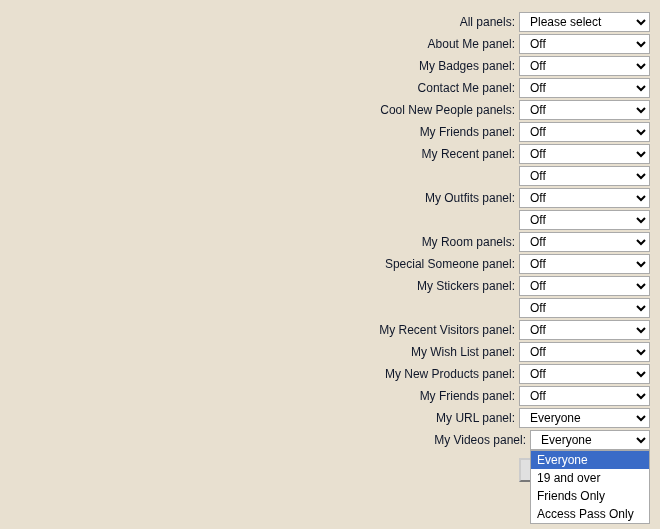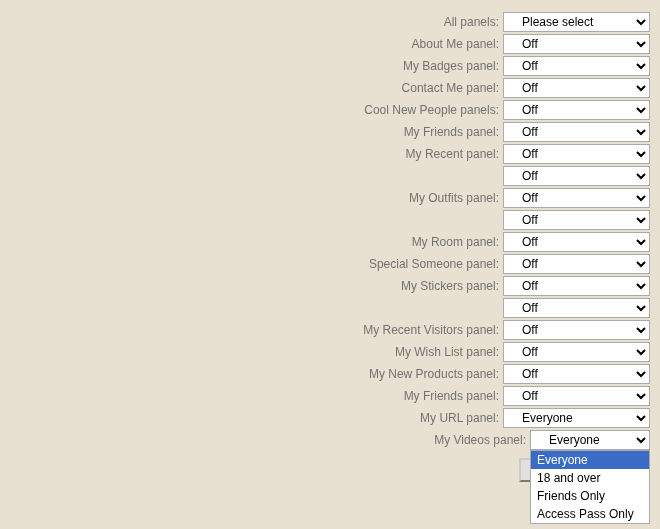--- a/index.html
+++ b/index.html
@@ -17,29 +17,29 @@
     }
     .form-row {
       display: flex;
       align-items: center;
       justify-content: flex-end;
       margin-bottom: 2px;
       padding-right: 10px;
     }
     .form-label {
       text-align: right;
-      color: #737373;
+      color: #0f172a;
       margin-right: 4px;
       white-space: nowrap;
     }
     select {
       border: 1px solid #aaa;
       background: white;
       font-size: 12px;
-      padding: 1px 14px;
+      padding: 1px 6px;
       height: 20px;
       min-width: 120px;
       cursor: pointer;
     }
     select.narrow {
       min-width: 80px;
     }
     .dropdown-open-container {
       position: relative;
       display: inline-block;
@@ -125,21 +125,21 @@
         <select class="narrow"><option value="Everyone">Everyone</option><option value="18 and over">18 and over</option><option value="Access Pass Only">Access Pass Only</option><option value="Friends Only">Friends Only</option><option value="Off" selected="">Off</option></select>
       </div>
       <div class="form-row">
         <span class="form-label">My Outfits panel:</span>
         <select><option value="Everyone">Everyone</option><option value="18 and over">18 and over</option><option value="Access Pass Only">Access Pass Only</option><option value="Friends Only">Friends Only</option><option value="Off" selected="">Off</option></select>
       </div>
       <div class="form-row">
         <select><option value="Everyone">Everyone</option><option value="18 and over">18 and over</option><option value="Access Pass Only">Access Pass Only</option><option value="Friends Only">Friends Only</option><option value="Off" selected="">Off</option></select>
       </div>
       <div class="form-row">
-        <span class="form-label">My Room panel:</span>
+        <span class="form-label">My Room panels:</span>
         <select><option value="Everyone">Everyone</option><option value="18 and over">18 and over</option><option value="Access Pass Only">Access Pass Only</option><option value="Friends Only">Friends Only</option><option value="Off" selected="">Off</option></select>
       </div>
       <div class="form-row">
         <span class="form-label">Special Someone panel:</span>
         <select><option value="Everyone">Everyone</option><option value="18 and over">18 and over</option><option value="Access Pass Only">Access Pass Only</option><option value="Friends Only">Friends Only</option><option value="Off" selected="">Off</option></select>
       </div>
       <div class="form-row">
         <span class="form-label">My Stickers panel:</span>
         <select class="narrow"><option value="Everyone">Everyone</option><option value="18 and over">18 and over</option><option value="Access Pass Only">Access Pass Only</option><option value="Friends Only">Friends Only</option><option value="Off" selected="">Off</option></select>
       </div>
@@ -169,21 +169,21 @@
     </div>
 
   <div class="my-videos-row">
     <span class="form-label">My Videos panel:</span>
     <div class="dropdown-open-container">
       <select class="dropdown-open-select">
         <option>Everyone</option>
       </select>
       <div class="dropdown-menu">
         <div class="dropdown-item selected">Everyone</div>
-        <div class="dropdown-item">18 and over</div>
+        <div class="dropdown-item">19 and over</div>
         <div class="dropdown-item">Friends Only</div>
         <div class="dropdown-item">Access Pass Only</div>
       </div>
     </div>
   </div>
 
   <div class="update-btn-row">
     <button class="update-btn">Update Preferences</button>
   </div>
 </div>

